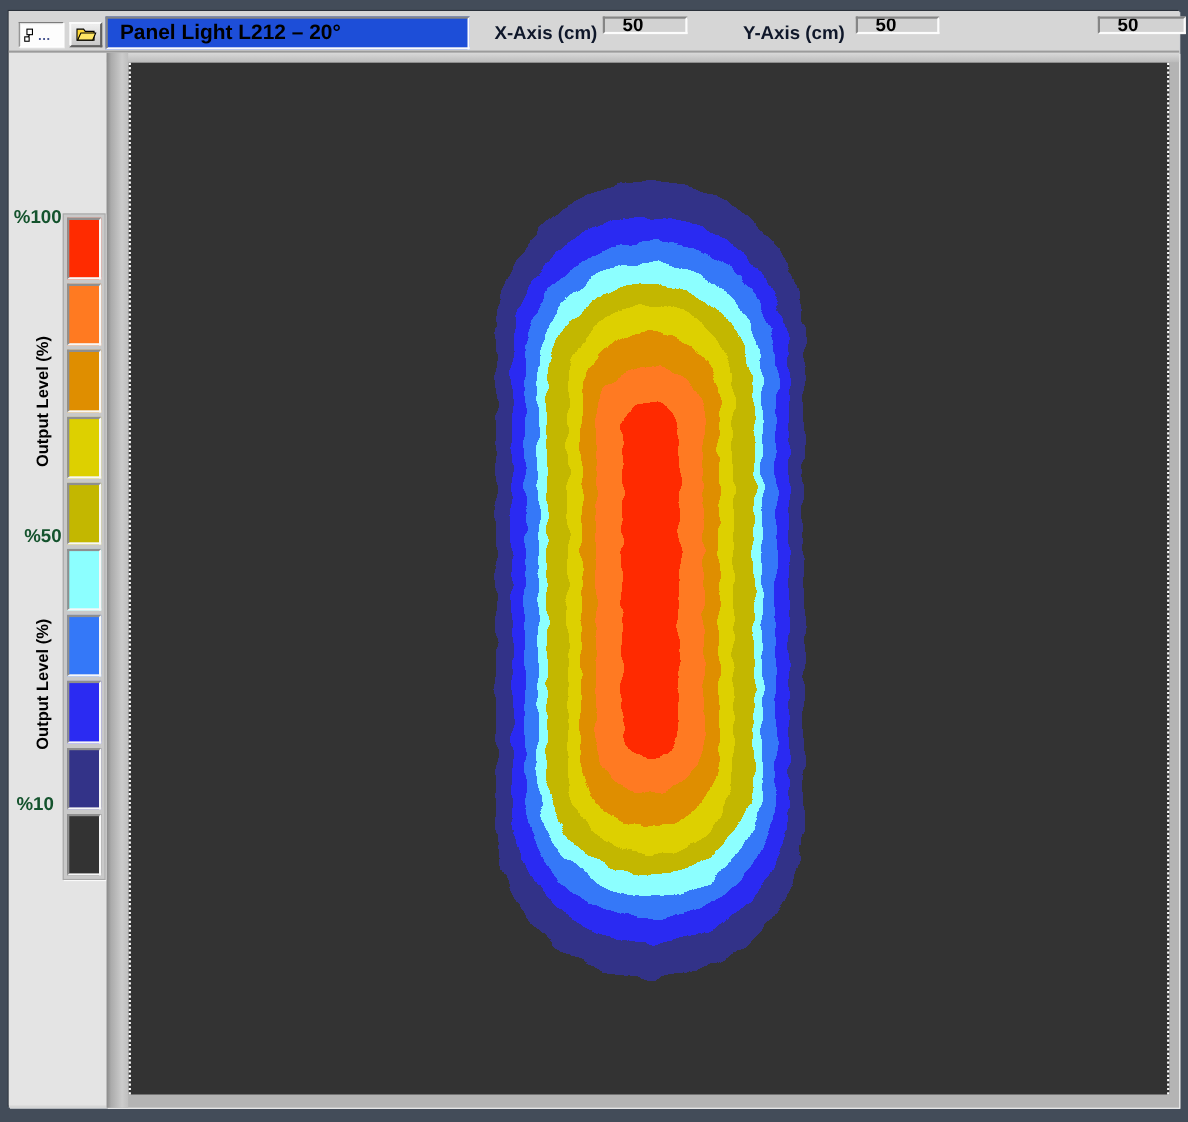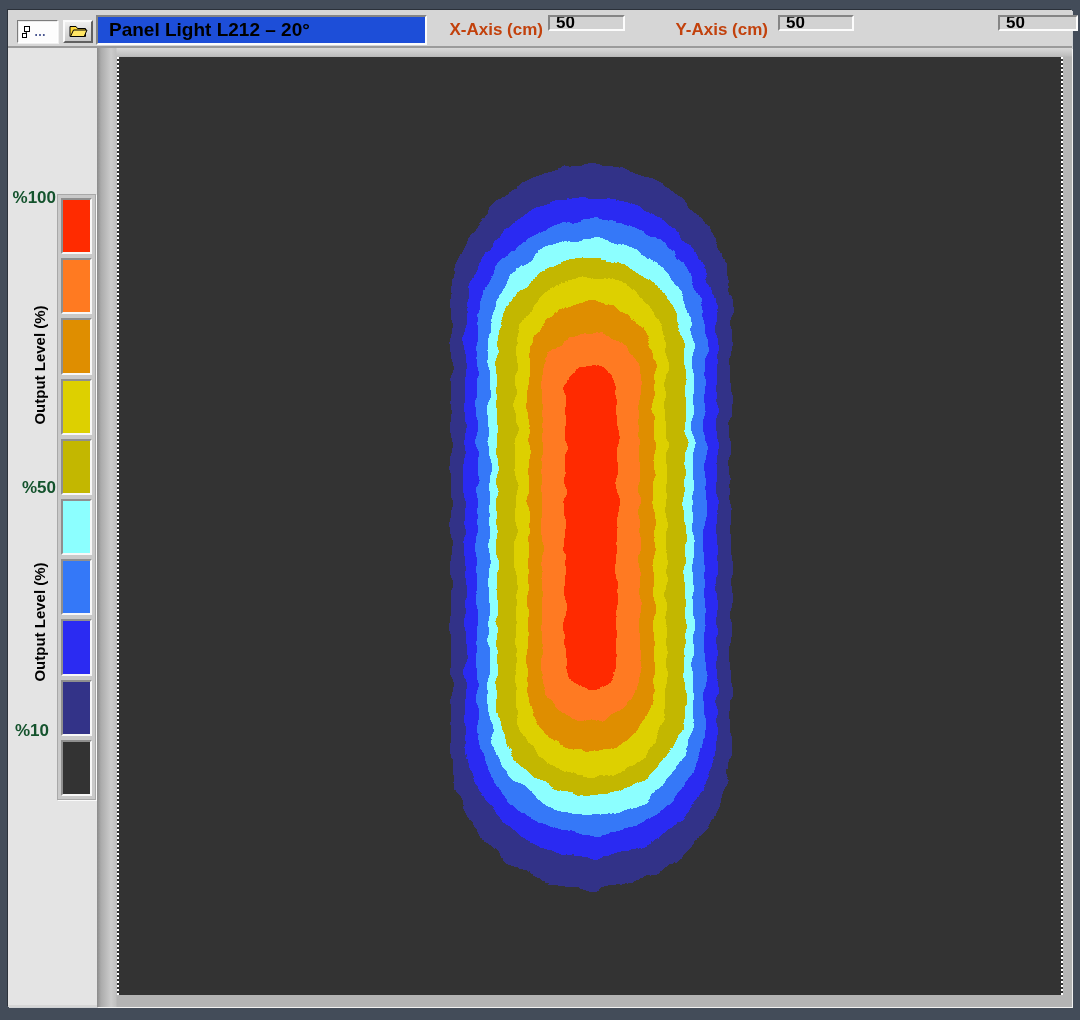--- a/index.html
+++ b/index.html
@@ -38,29 +38,29 @@
   .title-box{
     position:absolute;left:88px;top:5px;width:331px;height:30px;box-sizing:border-box;
     background:#1d4ed8;
     border-top:2px solid #858585;border-left:2px solid #858585;
     border-bottom:2px solid #fcfcfc;border-right:2px solid #fcfcfc;
     font-weight:bold;font-size:19px;color:#000;
     line-height:26px;padding-left:11px;white-space:nowrap;overflow:hidden;
   }
   .fld-label{
     position:absolute;top:2px;height:36px;line-height:36px;
-    font-size:17px;font-weight:bold;color:#c2410c;text-align:right;white-space:nowrap;
+    font-size:17px;font-weight:bold;color:#0f172a;text-align:right;white-space:nowrap;
   }
   .fld-input{
     position:absolute;top:5px;height:16px;box-sizing:border-box;
     background:#d2d2d2;
     border-top:2px solid #858585;border-left:2px solid #858585;
     border-bottom:2px solid #fcfcfc;border-right:2px solid #fcfcfc;
     font-family:"Liberation Sans", sans-serif;
-    font-size:17px;font-weight:bold;color:#000;padding:0 0 0 6px;outline:none;
+    font-size:17px;font-weight:bold;color:#000;padding:0 0 0 16px;outline:none;
   }
   #lbl-x{left:340px;width:195px;}  #inp-x{left:540px;width:77px;}
   #lbl-y{left:600px;width:160px;}  #inp-y{left:770px;width:76px;}
   #lbl-h{left:822px;width:160px;}  #inp-h{left:990px;width:80px;}
   
   .sidebar{
     position:absolute;left:8px;top:48px;width:89px;height:957px;
     background:#e4e4e4;
   }
   .tick{

